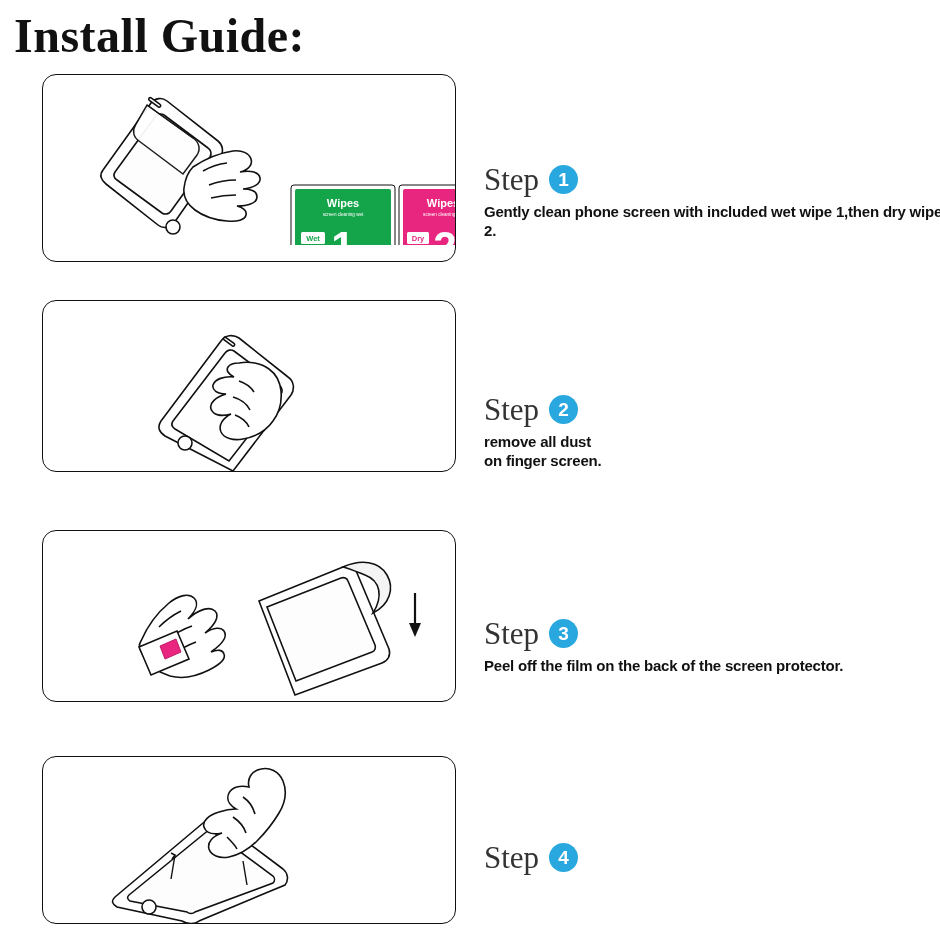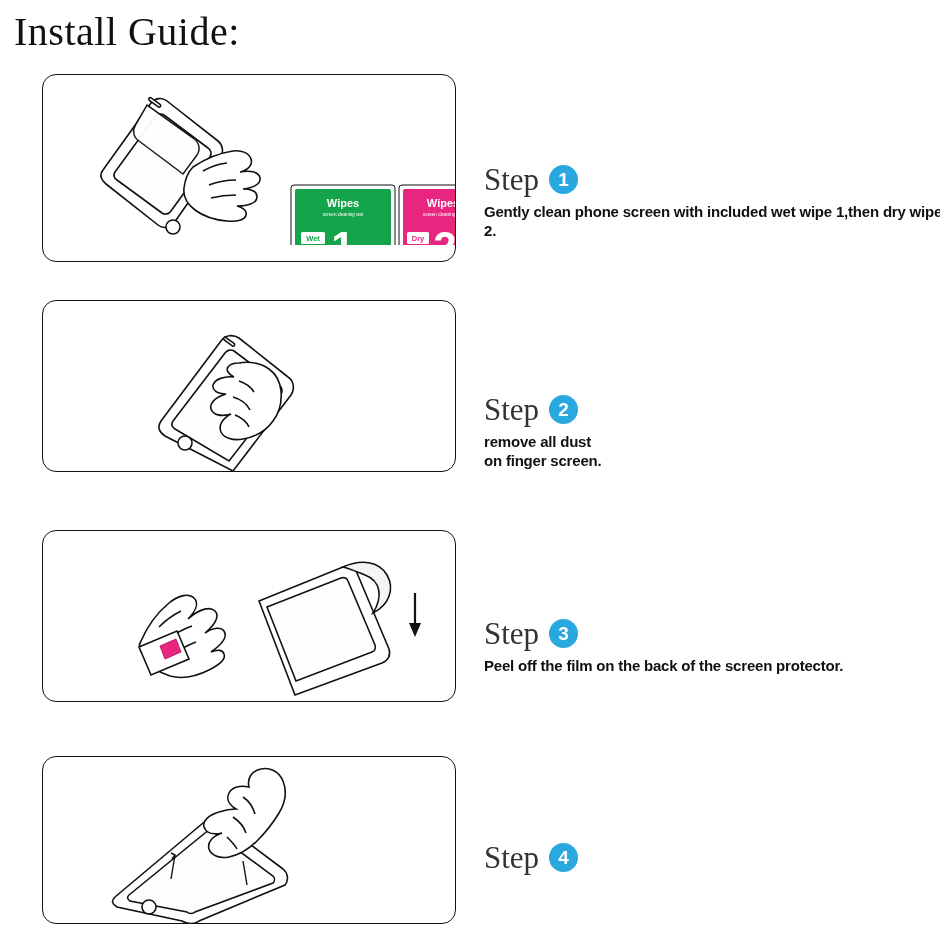--- a/index.html
+++ b/index.html
@@ -14,22 +14,22 @@
     color: #000;
     position: relative;
     overflow: hidden;
   }
 
   #title {
     position: absolute;
     left: 14px;
     top: 8px;
     font-family: "Liberation Serif", serif;
-    font-weight: normal;
-    font-size: 40px;
+    font-weight: bold;
+    font-size: 48px;
     letter-spacing: 0.5px;
     color: #111;
   }
 
   .step-row {
     position: absolute;
     left: 0;
     width: 940px;
   }
 

